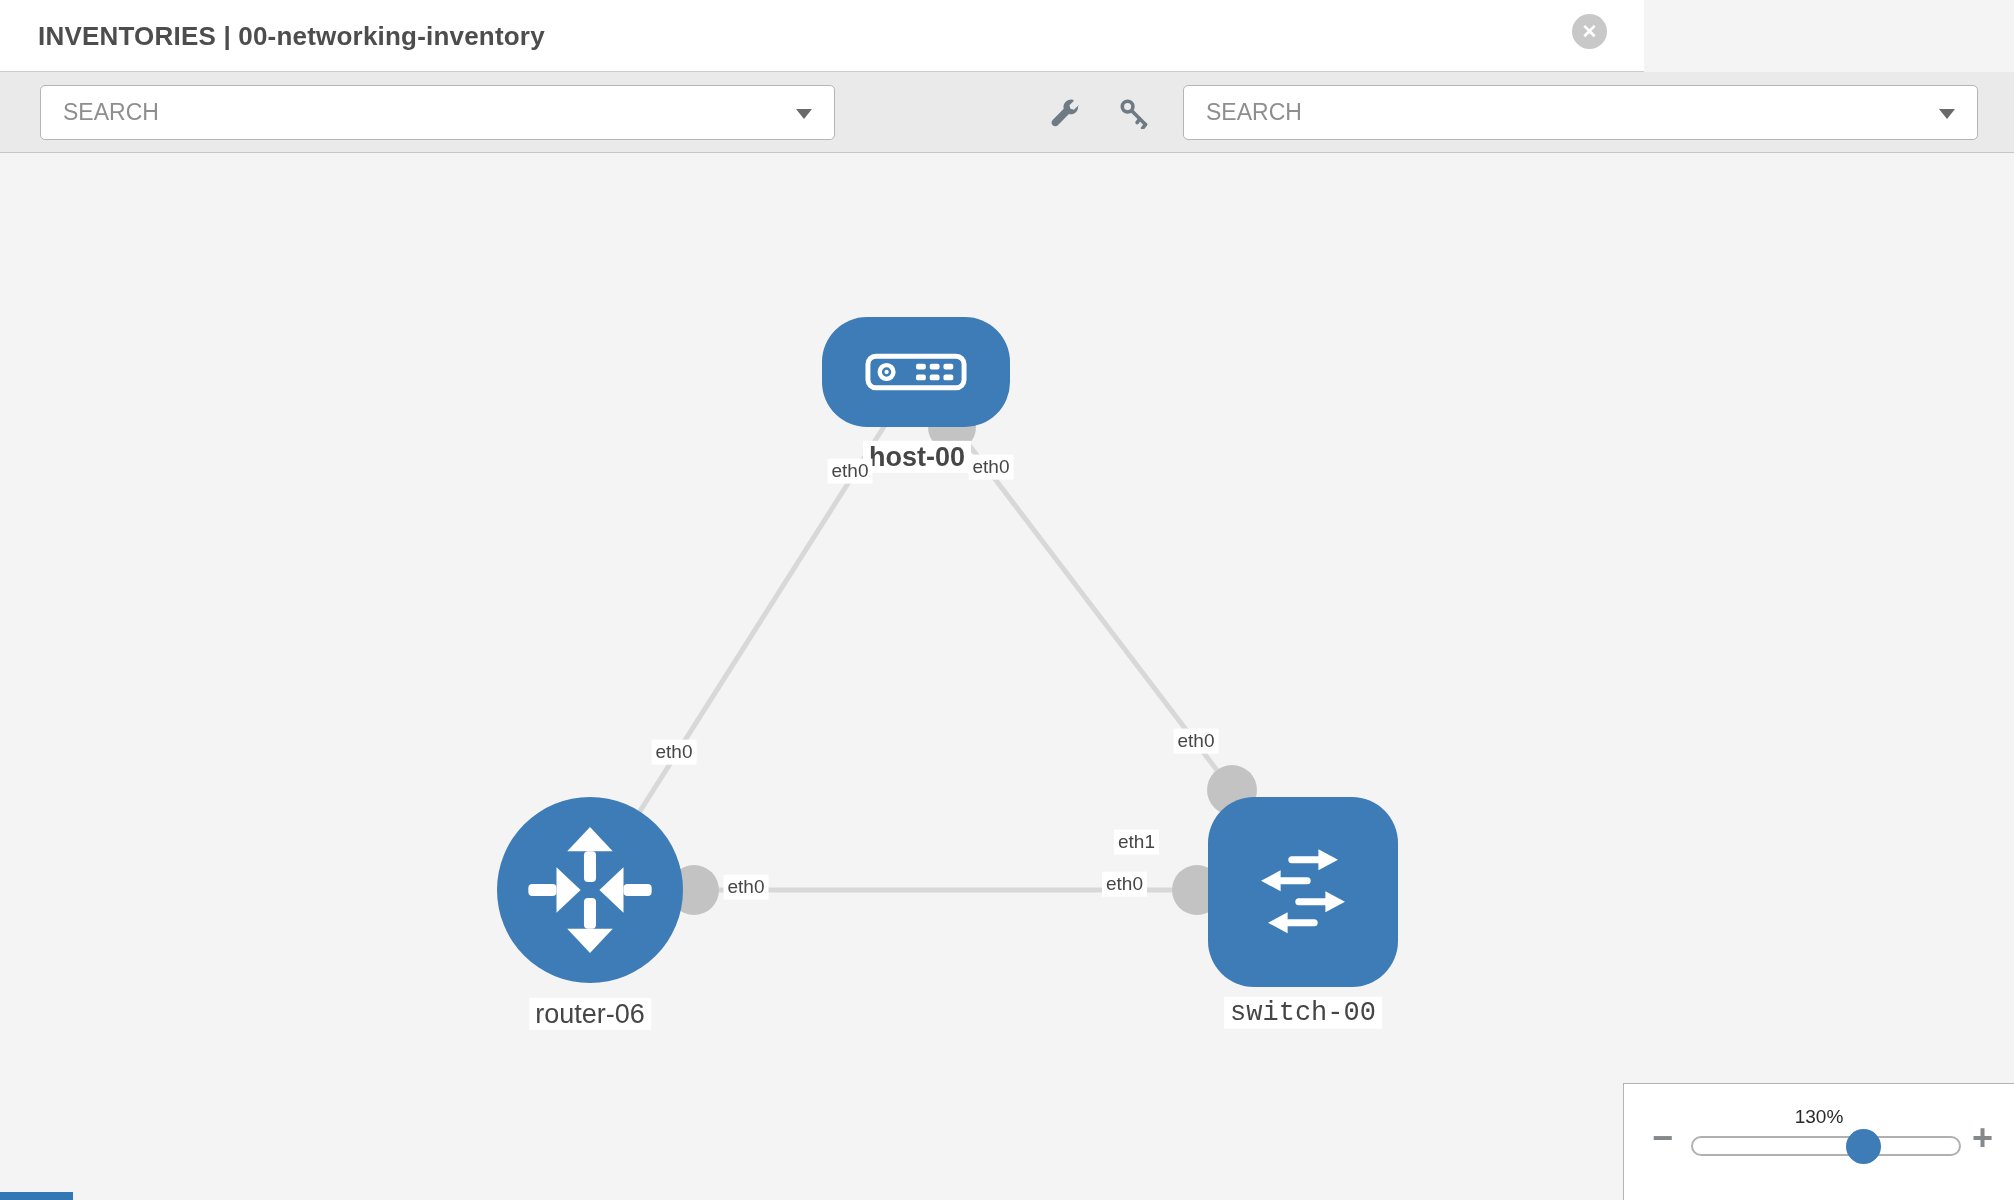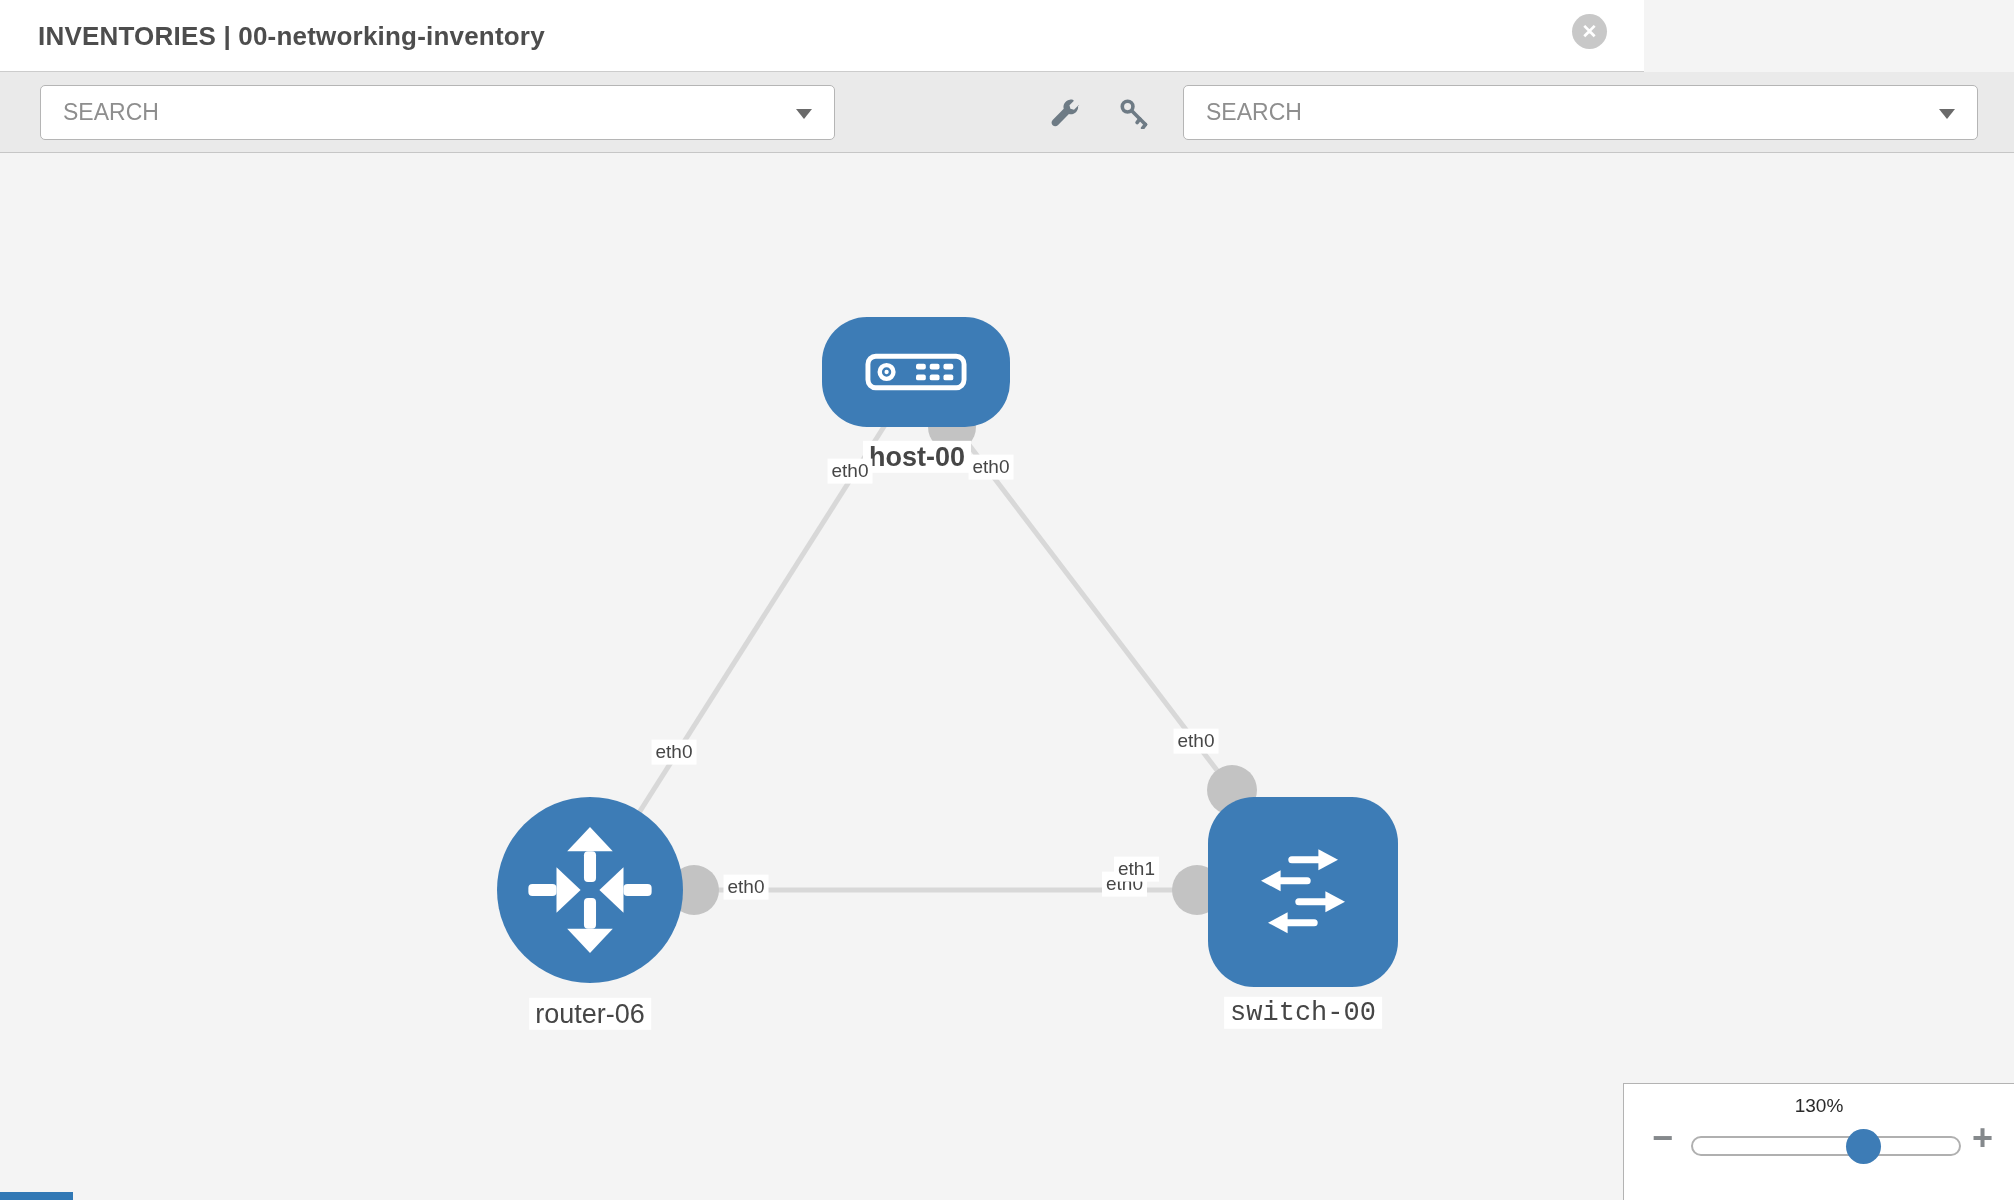--- a/index.html
+++ b/index.html
@@ -78,30 +78,30 @@
   .eth-label  { font-size: 19px; padding: 1px 4px; }
   #label-host   { left: 917px;  top: 304px; font-weight: bold; }
   #label-router { left: 590px;  top: 861px; }
   #label-switch { left: 1303px; top: 860px; font-family: Liberation Mono, monospace; }
   #eth-l1-host   { left: 850px;  top: 318px; }
   #eth-l2-host   { left: 991px;  top: 314px; }
   #eth-l1-router { left: 674px;  top: 599px; }
   #eth-l2-switch { left: 1196px; top: 588px; }
   #eth-l3-router { left: 746px;  top: 734px; }
   #eth-l3-back   { left: 1102px; top: 731px; transform: translate(0, -50%); z-index: 4; }
-  #eth-l3-front  { left: 1114px; top: 716px; transform: translate(0, -50%); z-index: 5; }
+  #eth-l3-front  { left: 1114px; top: 689px; transform: translate(0, -50%); z-index: 5; }
 
   
   .zoom-panel {
     position: absolute; left: 1623px; top: 930px; right: 0; bottom: 0;
     background: #ffffff; border-top: 1px solid #b3b3b3; border-left: 1px solid #b3b3b3;
     z-index: 6;
   }
   .zoom-percent {
-    position: absolute; top: 11px; left: 0; width: 390px; text-align: center;
+    position: absolute; top: 22px; left: 0; width: 390px; text-align: center;
     font-size: 19px; color: #2a2a2a;
   }
   .zoom-minus, .zoom-plus {
     position: absolute; top: 36px; font-size: 36px; font-weight: bold;
     color: #85898c; cursor: pointer; line-height: 36px;
   }
   .zoom-minus { left: 28px; }
   .zoom-plus  { left: 348px; }
   .zoom-track {
     position: absolute; left: 67px; top: 52px; width: 270px; height: 20px;

